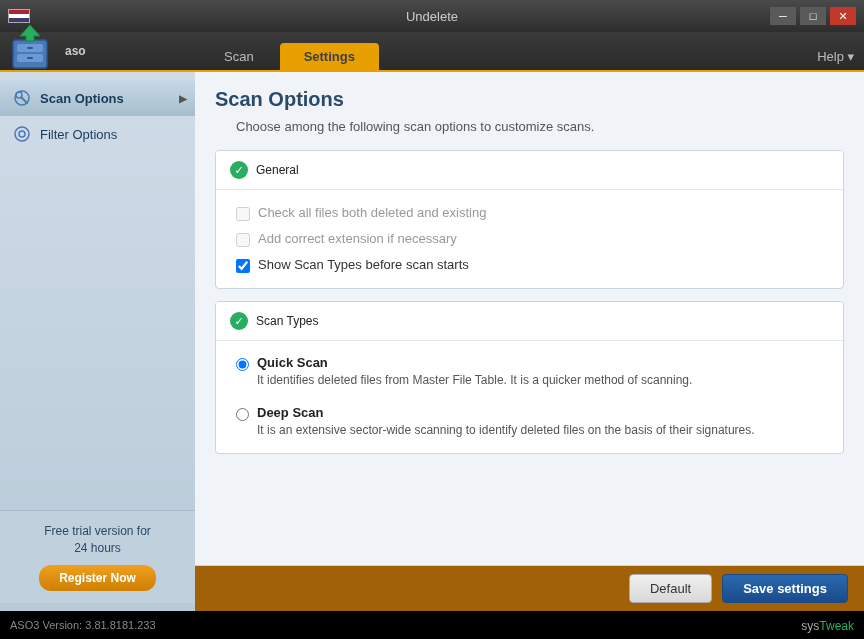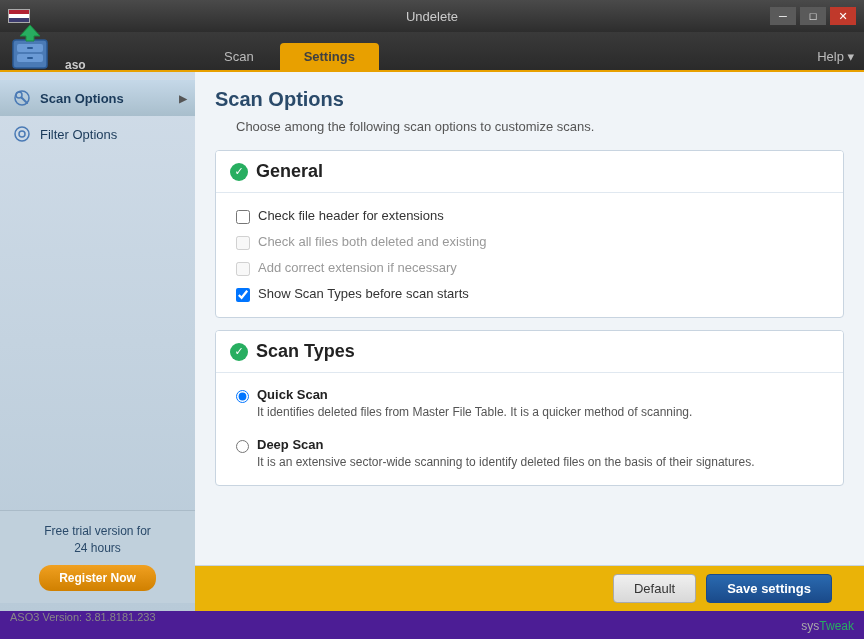--- a/index.html
+++ b/index.html
@@ -86,21 +86,20 @@
       top: -10px;
       left: 5px;
     }
     #logo-text {
       position: absolute;
       left: 65px;
       color: #ccc;
       font-size: 12px;
       font-weight: bold;
       top: 12px;
-      margin-top: 14px;
     }
     .tab {
       padding: 6px 24px;
       cursor: pointer;
       font-size: 13px;
       border-radius: 4px 4px 0 0;
       color: #ccc;
       background: transparent;
       margin-right: 2px;
       text-align: right;
@@ -237,22 +236,22 @@
     }
     .panel-header {
       display: flex;
       align-items: center;
       padding: 10px 14px;
       gap: 8px;
       background: white;
       border-bottom: 1px solid #e0e8f0;
     }
     .panel-header-text {
-      font-weight: bold;
-      font-size: 18px;
+      font-weight: normal;
+      font-size: 12px;
       color: #222;
     }
     .green-check {
       width: 18px;
       height: 18px;
       border-radius: 50%;
       background: #27ae60;
       display: flex;
       align-items: center;
       justify-content: center;
@@ -309,43 +308,43 @@
       margin-top: 2px;
       line-height: 1.4;
     }
     .radio-spacer {
       height: 8px;
     }
 
     
     #bottom-bar {
       height: 28px;
-      background: #4c1d95;
-      display: flex;
-      align-items: flex-start;
+      background: #000000;
+      display: flex;
+      align-items: center;
       padding: 0 10px;
     }
     #version-text {
       color: #888;
       font-size: 11px;
     }
     #systweak-logo {
       position: absolute;
       bottom: 6px;
       right: 10px;
       font-size: 12px;
       color: #aaa;
     }
     #systweak-logo span.sys { color: #aaa; }
     #systweak-logo span.tweak { color: #27ae60; }
 
     
     #footer-buttons {
-      background: #eab308;
-      padding: 8px 32px;
+      background: #a16207;
+      padding: 8px 16px;
       display: flex;
       justify-content: flex-end;
       gap: 10px;
       border-top: 1px solid #c8d4e0;
     }
     .footer-btn {
       padding: 6px 20px;
       border-radius: 4px;
       cursor: pointer;
       font-size: 13px;
@@ -436,24 +435,20 @@
     <div id="content-inner">
       <div id="page-title">Scan Options</div>
       <div id="page-subtitle">Choose among the following scan options to customize scans.</div>
 
       <div class="options-panel">
         <div class="panel-header">
           <div class="green-check">✓</div>
           <span class="panel-header-text">General</span>
         </div>
         <div class="panel-body">
-          <div class="option-row">
-            <input type="checkbox" id="check-file-header" style="">
-            <label class="option-label" for="check-file-header">Check file header for extensions</label>
-          </div>
           <div class="option-row">
             <input type="checkbox" id="check-all-files" disabled="" style="">
             <label class="option-label disabled" for="check-all-files">Check all files both deleted and existing</label>
           </div>
           <div class="option-row">
             <input type="checkbox" id="add-correct-ext" disabled="" style="">
             <label class="option-label disabled" for="add-correct-ext">Add correct extension if necessary</label>
           </div>
           <div class="option-row">
             <input type="checkbox" id="show-scan-types" checked="" style="">

